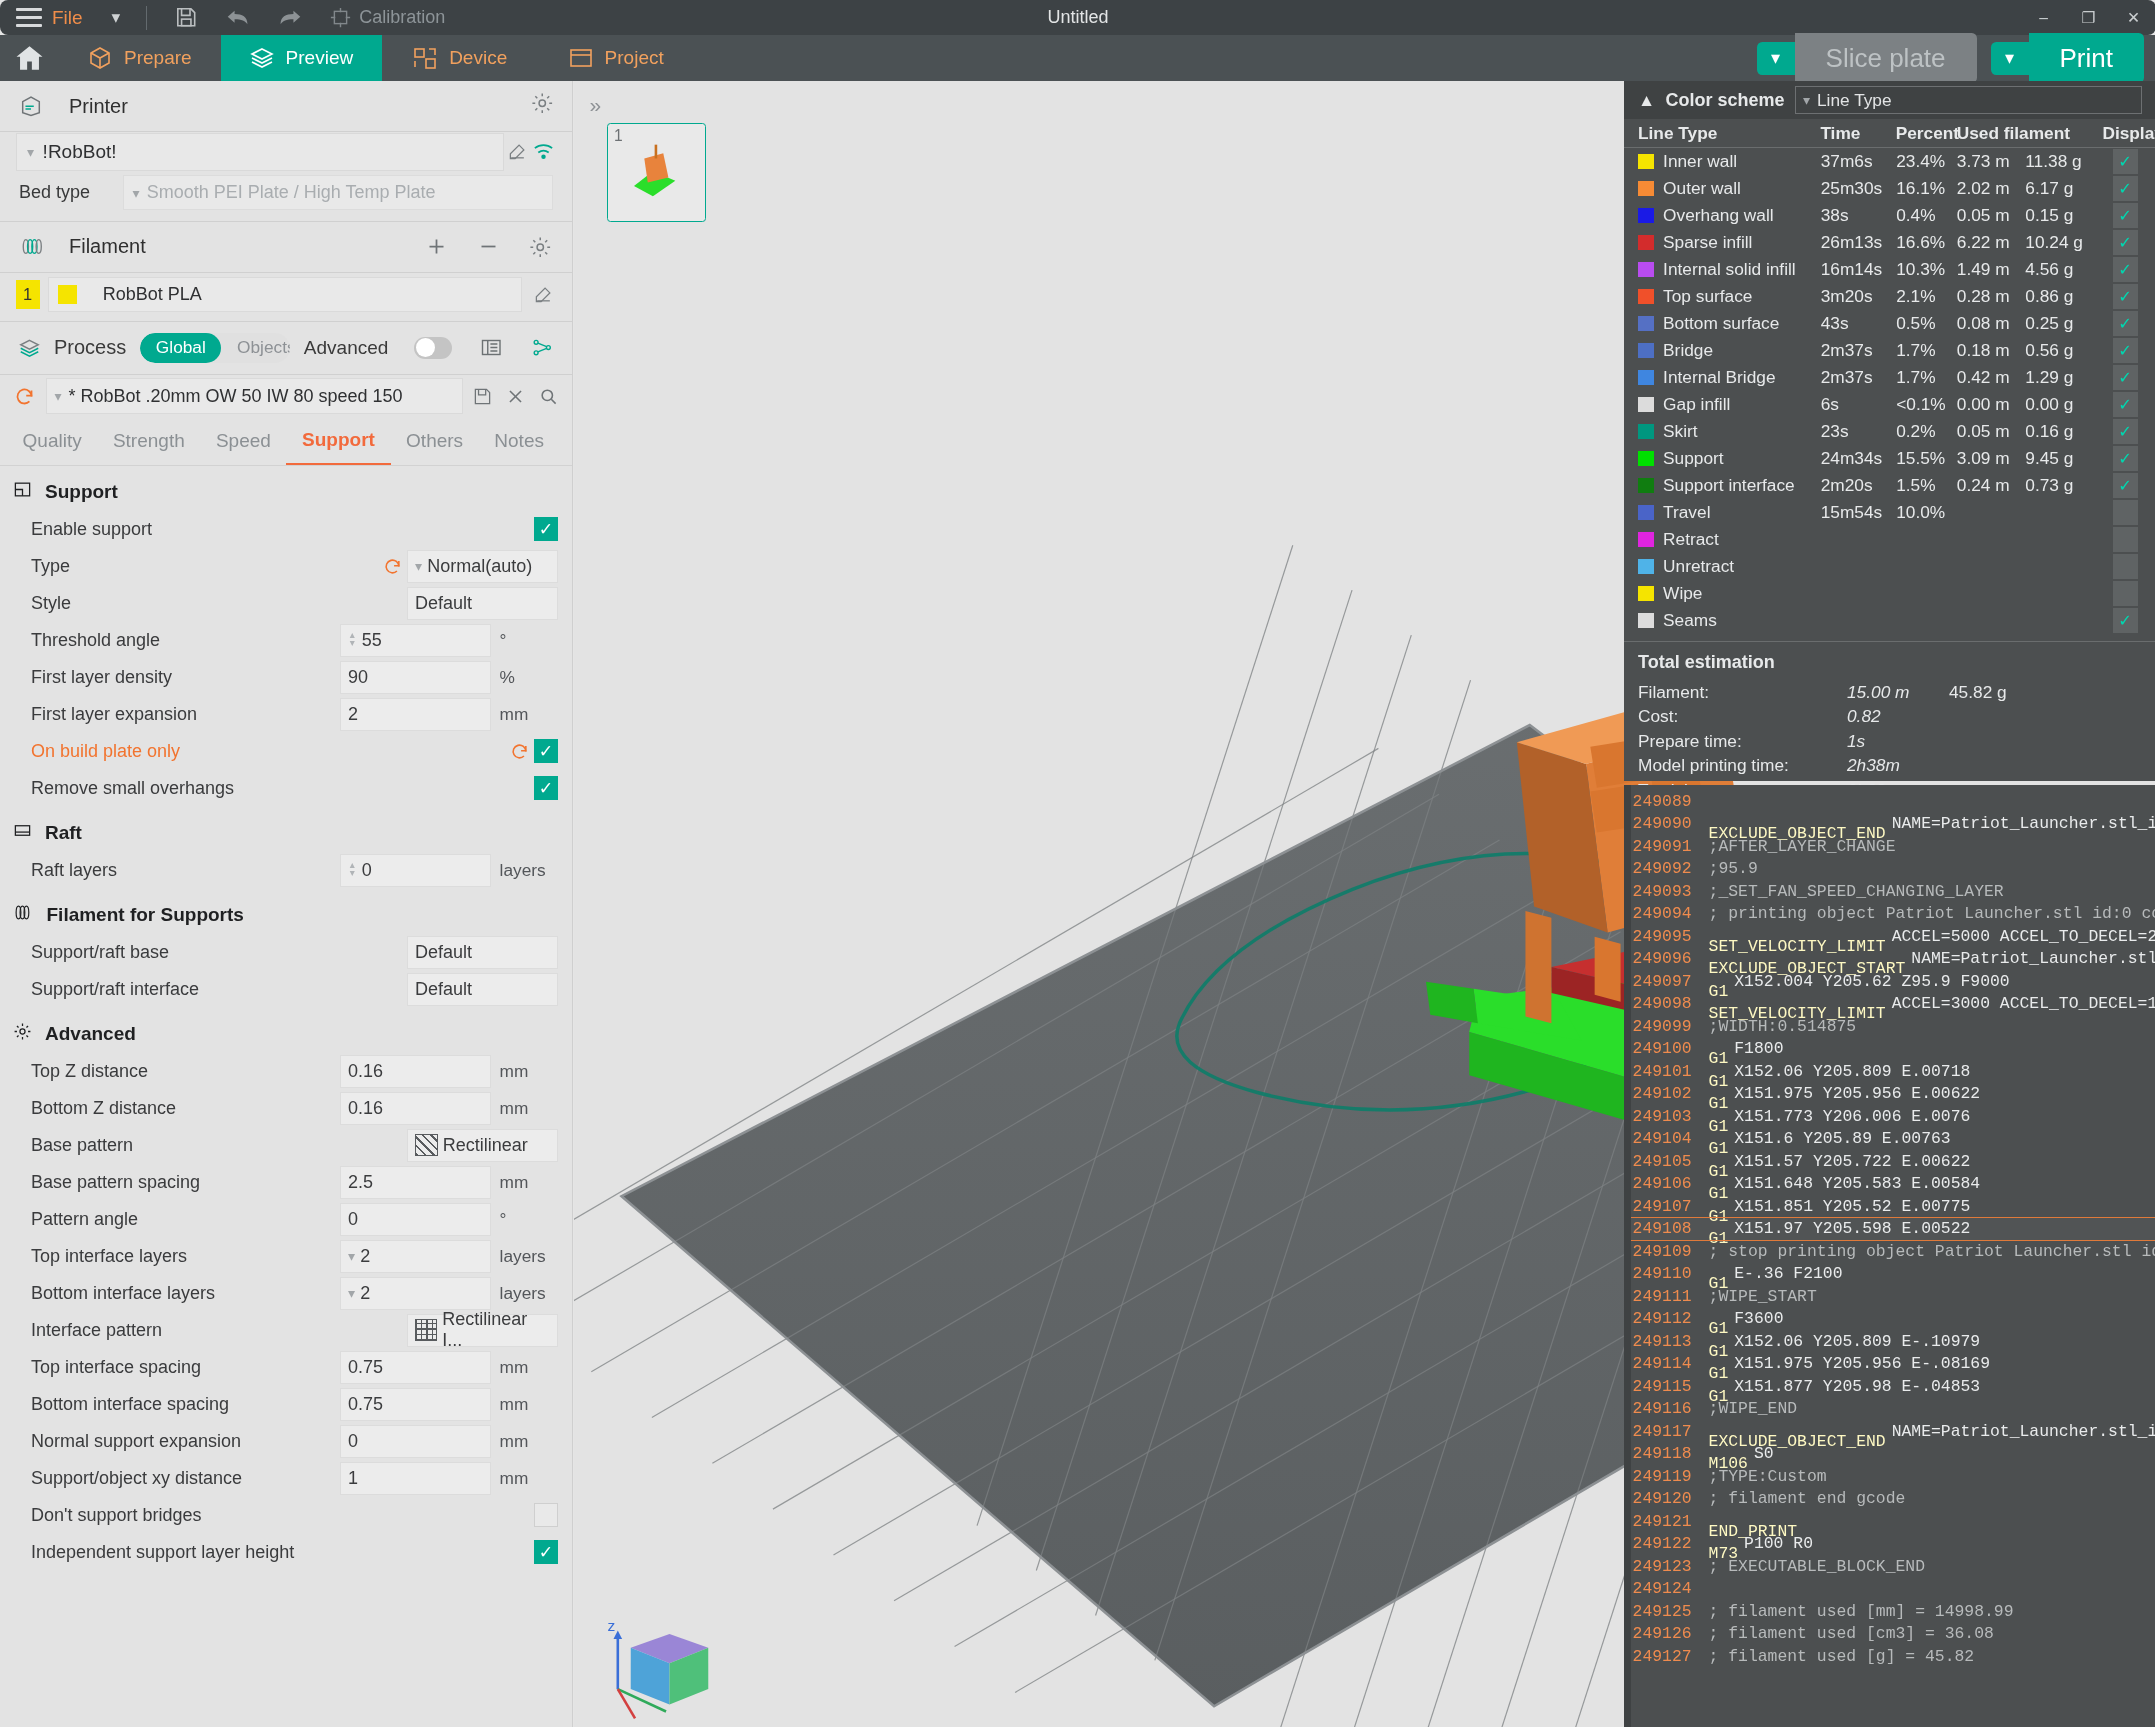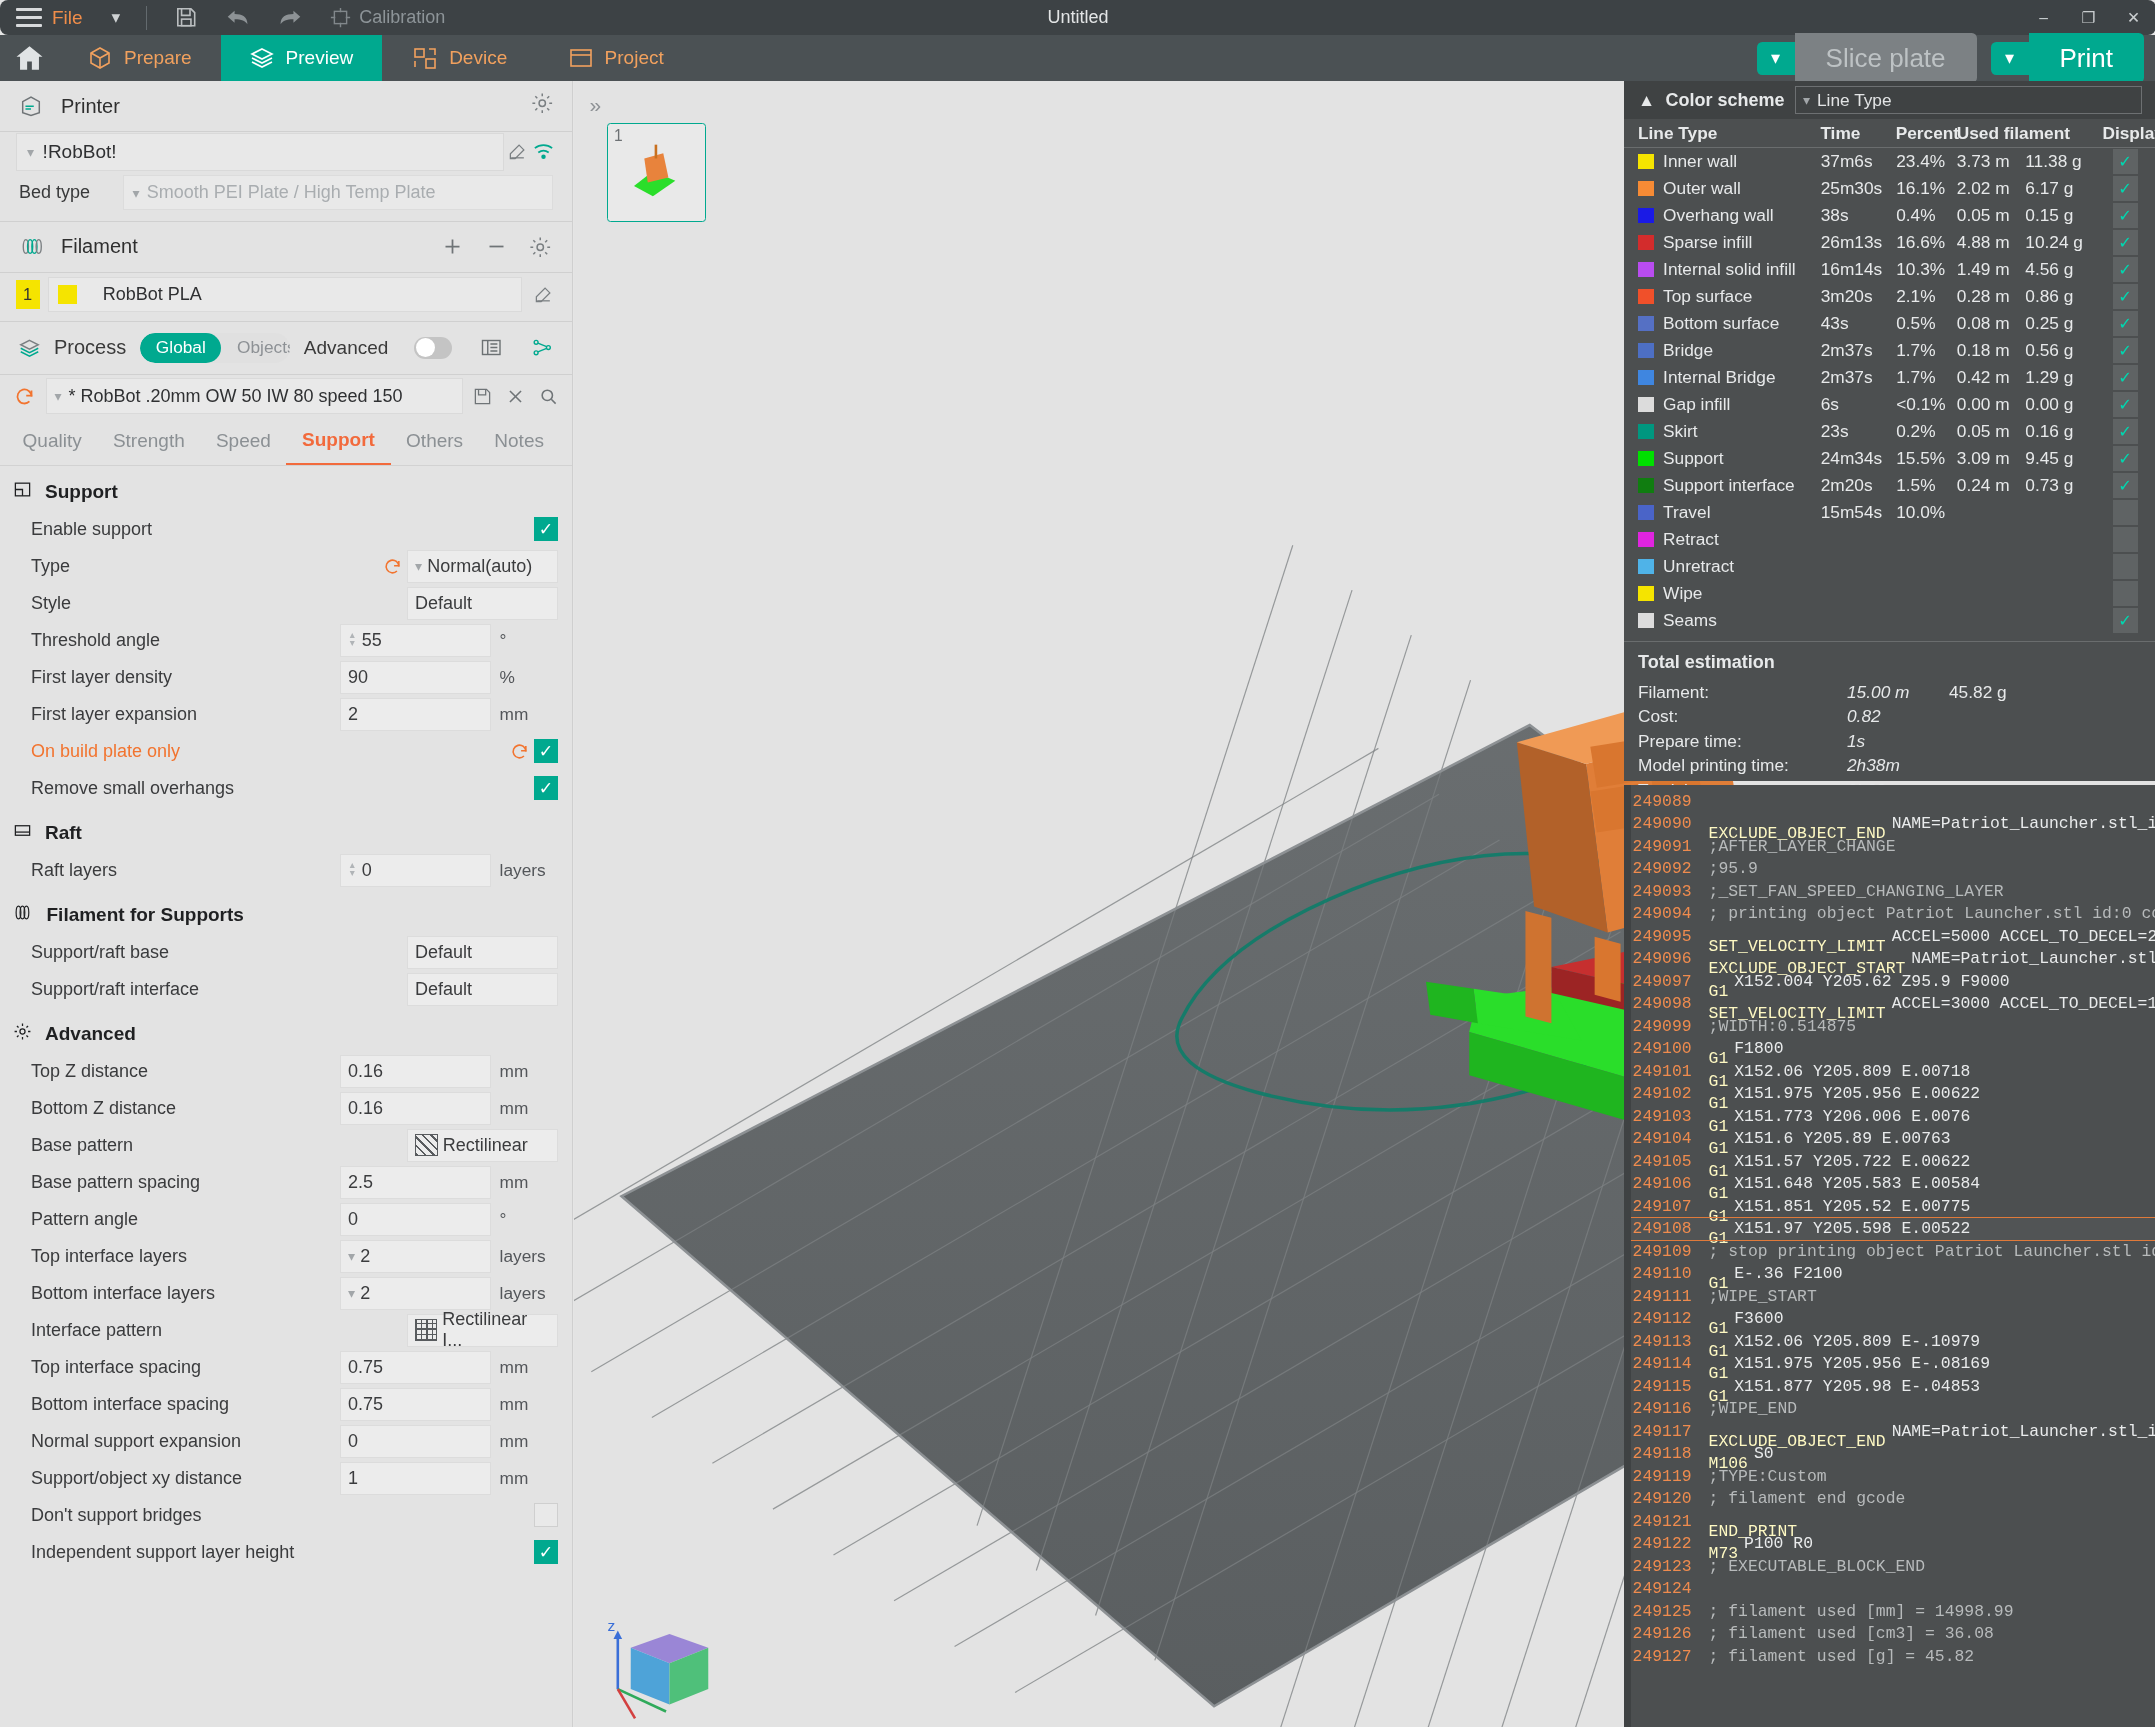--- a/index.html
+++ b/index.html
@@ -56,21 +56,21 @@
   }
   .splitbtn .main.disabled { background: #7c8184; color: #bdc2c4; }
   .splitbtn .main.primary { background: #00a98f; color: #ffffff; }
 
   
   .leftpanel {
     position: absolute; top: 81px; left: 0; width: 573px; height: 1646px;
     background: #e3e3e3; border-right: 0.9px solid #cfcfcf; overflow: hidden;
   }
   .lp-sec-head {
-    display: flex; align-items: center; height: 50px; padding: 16px 19px; gap: 18px;
+    display: flex; align-items: center; height: 50px; padding: 16px 19px; gap: 26px;
     font-size: 20px; color: #2f2f2f;
   }
   .lp-sec-head .spacer { flex: 1; }
   .divider { height: 0.9px; background: #d0d0d0; margin: 0 0; }
   .row { display: flex; align-items: center; height: 42px; padding: 0 19px; }
   .row .lbl { font-size: 18px; color: #38393a; }
   .combo {
     flex: 1; height: 35px; background: #ebebeb; border: 0.9px solid #dcdcdc;
     display: flex; align-items: center; padding: 0 8.6px; gap: 7px; font-size: 18px; color: #46484a;
   }
@@ -858,21 +858,21 @@
             <span class="box">✓</span>
           </span>
         </div>
         <div class="lt-row">
           <span class="c-name">
             <span class="c-sw" style="background:#d32c2c"></span>
             <span>Sparse infill</span>
           </span>
           <span class="c-time">26m13s</span>
           <span class="c-pct">16.6%</span>
-          <span class="c-fil">4.88 m</span>
+          <span class="c-fil">6.22 m</span>
           <span class="c-wt">10.24 g</span>
           <span class="c-disp">
             <span class="box">✓</span>
           </span>
         </div>
         <div class="lt-row">
           <span class="c-name">
             <span class="c-sw" style="background:#b94cf0"></span>
             <span>Internal solid infill</span>
           </span>

